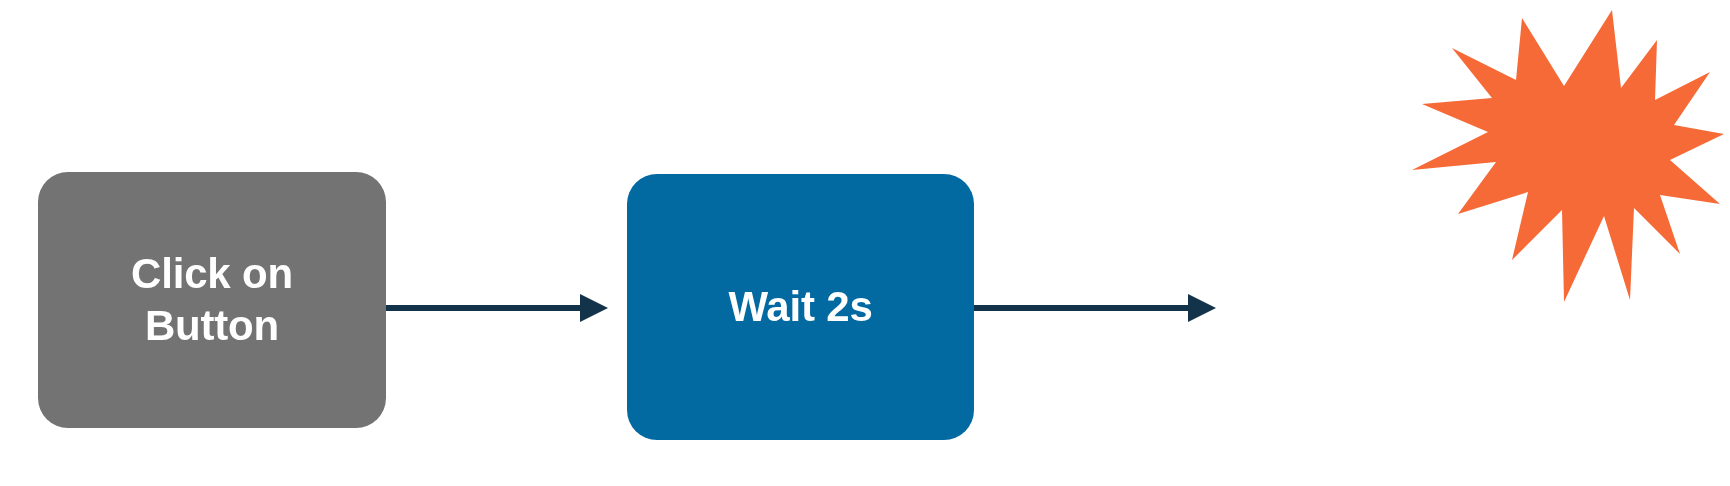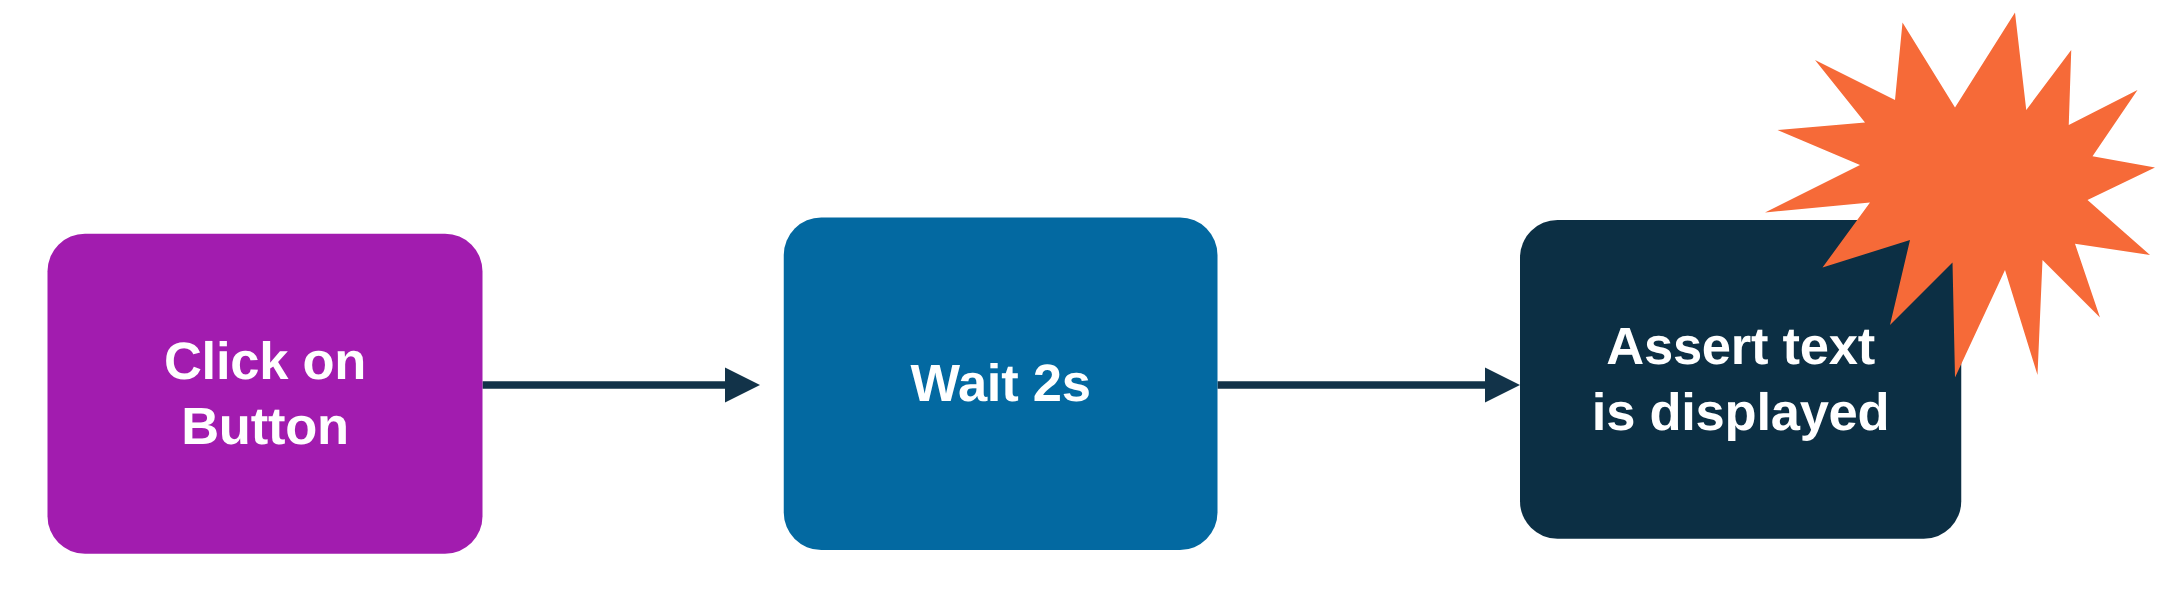--- a/index.html
+++ b/index.html
@@ -39,22 +39,21 @@
     letter-spacing: -0.2px;
     padding: 0 14px;
   }
 
   
   #node-click {
     left: 38px;
     top: 172px;
     width: 348px;
     height: 256px;
-    background: #a21caf;
-    margin-top: 15px;
+    background: #737373;
   }
 
   
   #node-wait {
     left: 627px;
     top: 174px;
     width: 347px;
     height: 266px;
     background: #0369a1;
   }
@@ -115,24 +114,20 @@
 
   <div class="node" id="node-click">
     <span class="node-label">Click on
 Button</span>
   </div>
 
   <div class="node" id="node-wait">
     <span class="node-label">Wait 2s</span>
   </div>
 
-  <div class="node" id="node-assert">
-    <span class="node-label">Assert text
-is displayed</span>
-  </div>
 
   <div id="burst">
     <svg width="312" height="300" viewBox="0 0 312 300" aria-hidden="true">
       <polygon fill="#F66A38" points="200,8 209,86 245,38 243,98 298,70 262,123 312,132 258,158 308,202
                 248,193 268,252 222,206 218,298 192,214 152,300 150,208 100,258 116,190
                 46,212 84,160 0,168 76,130 10,102 80,96 40,46 104,78 110,16 152,84"></polygon>
     </svg>
   </div>
 
 </div>

